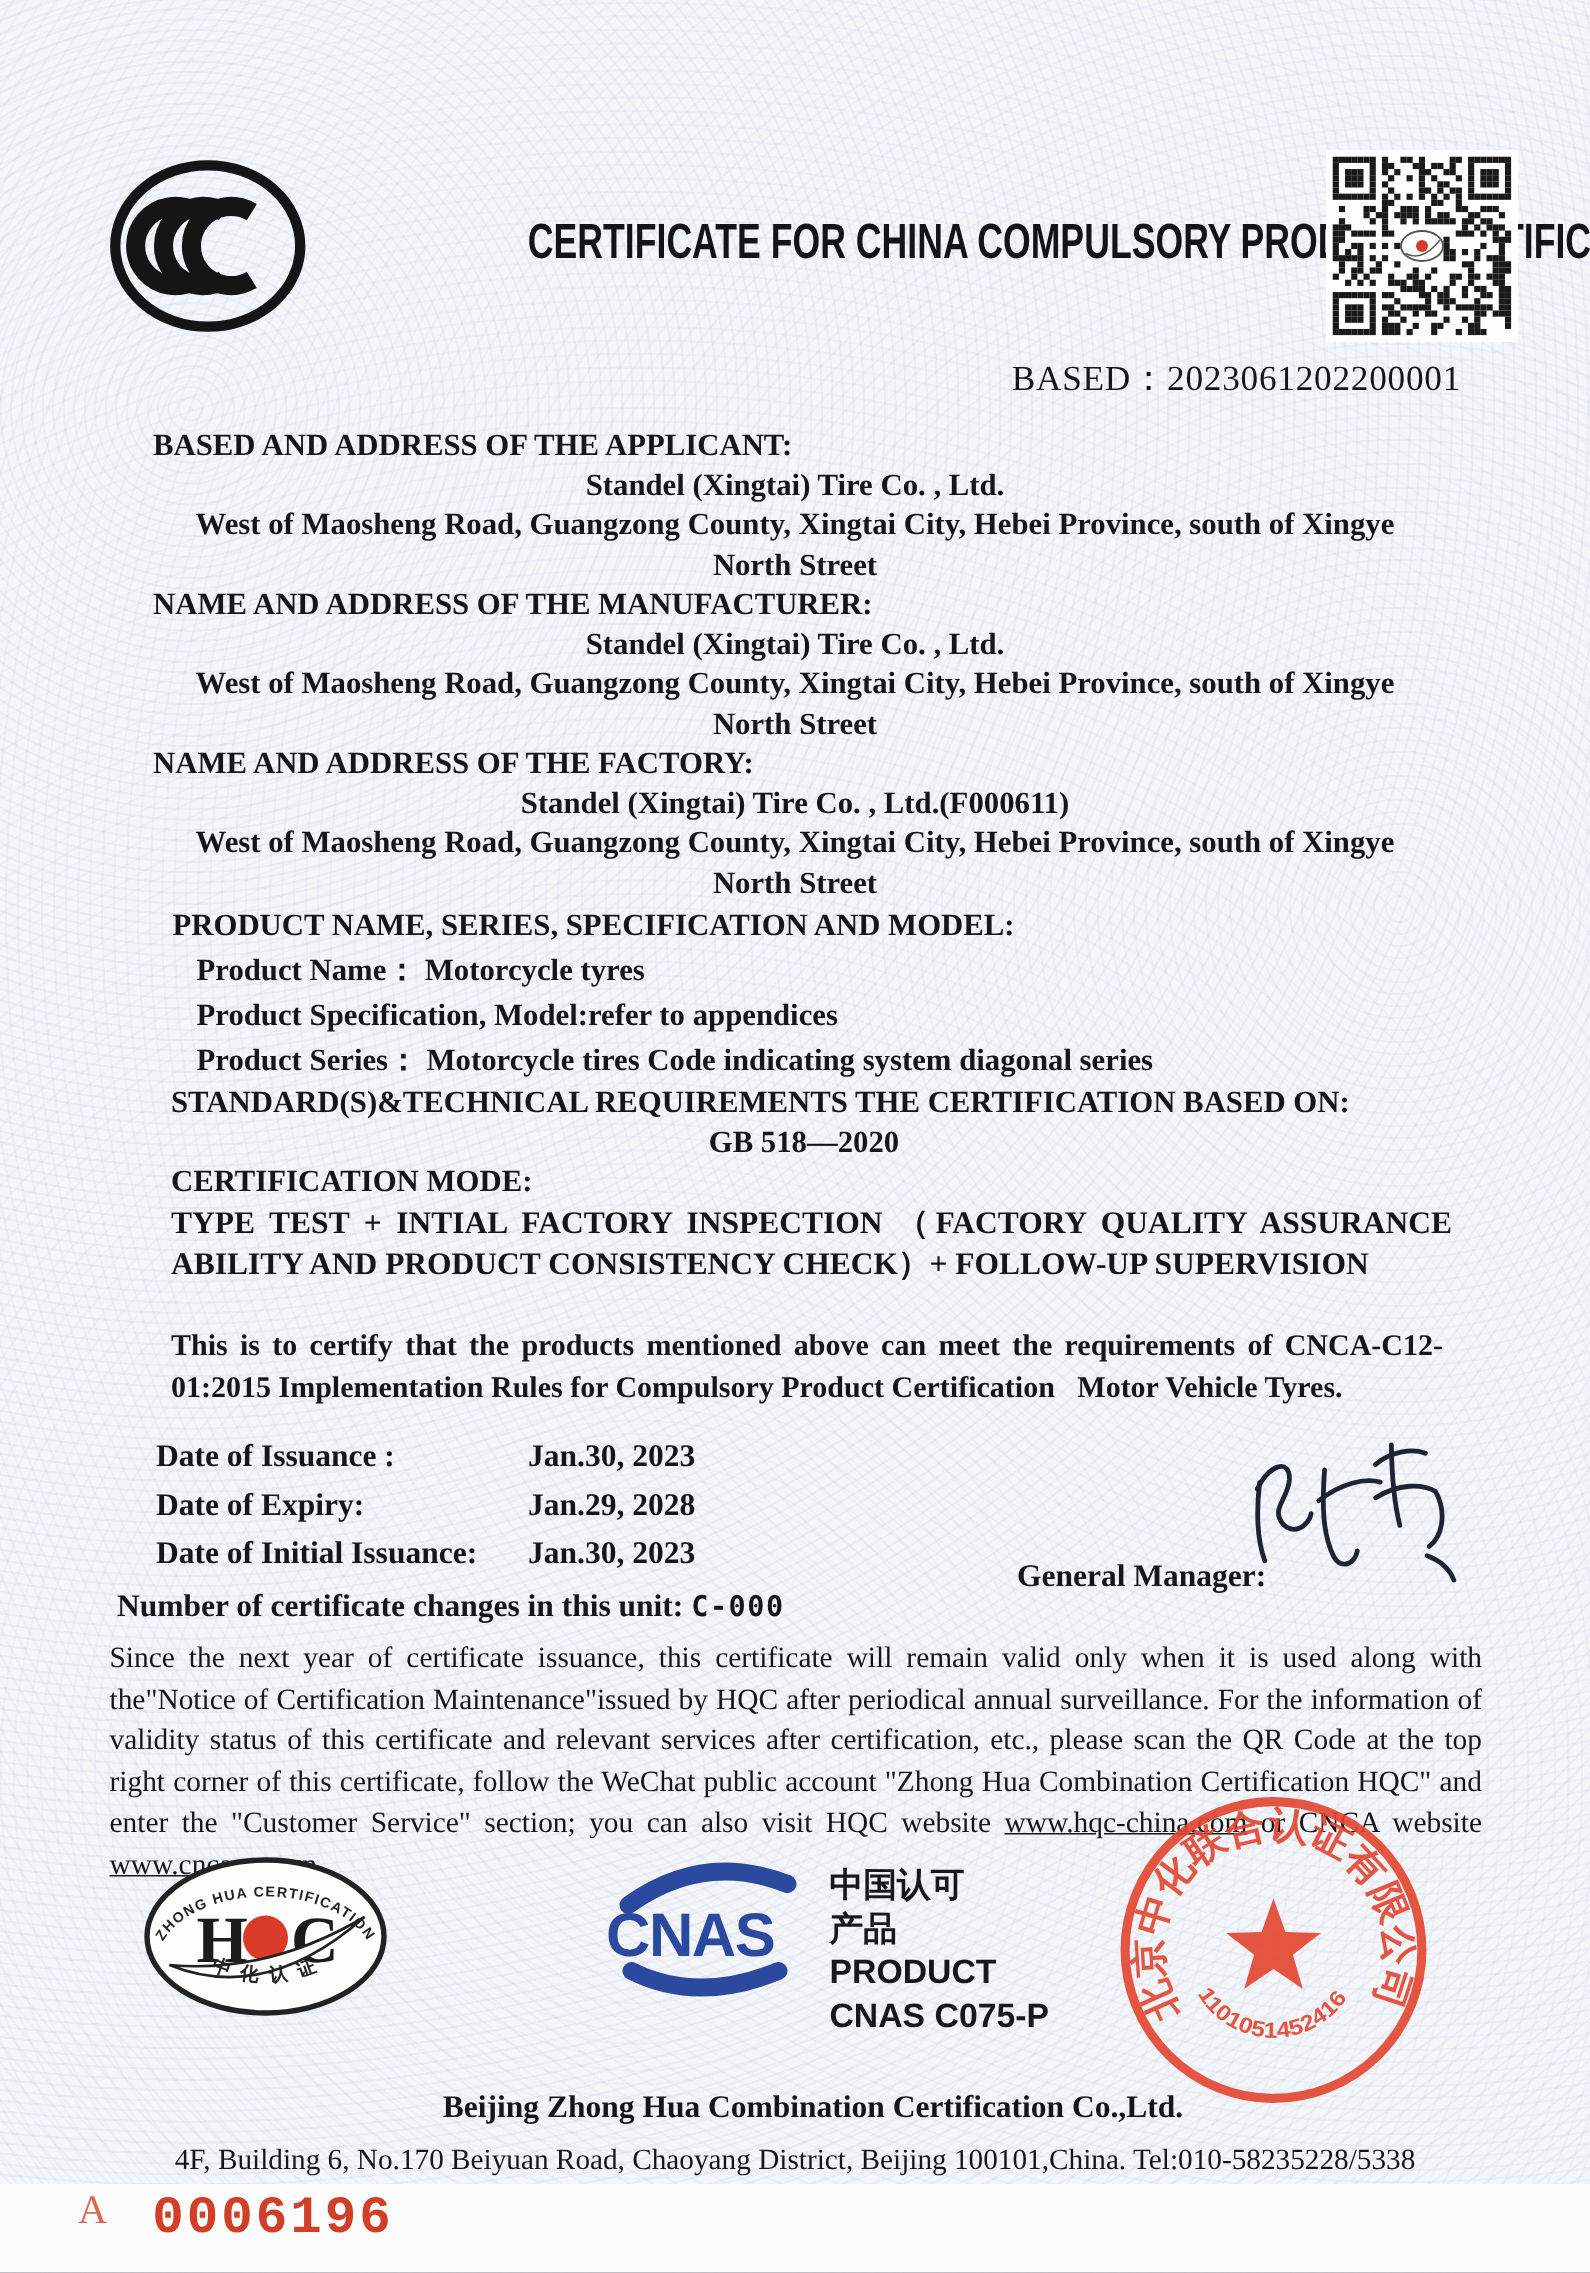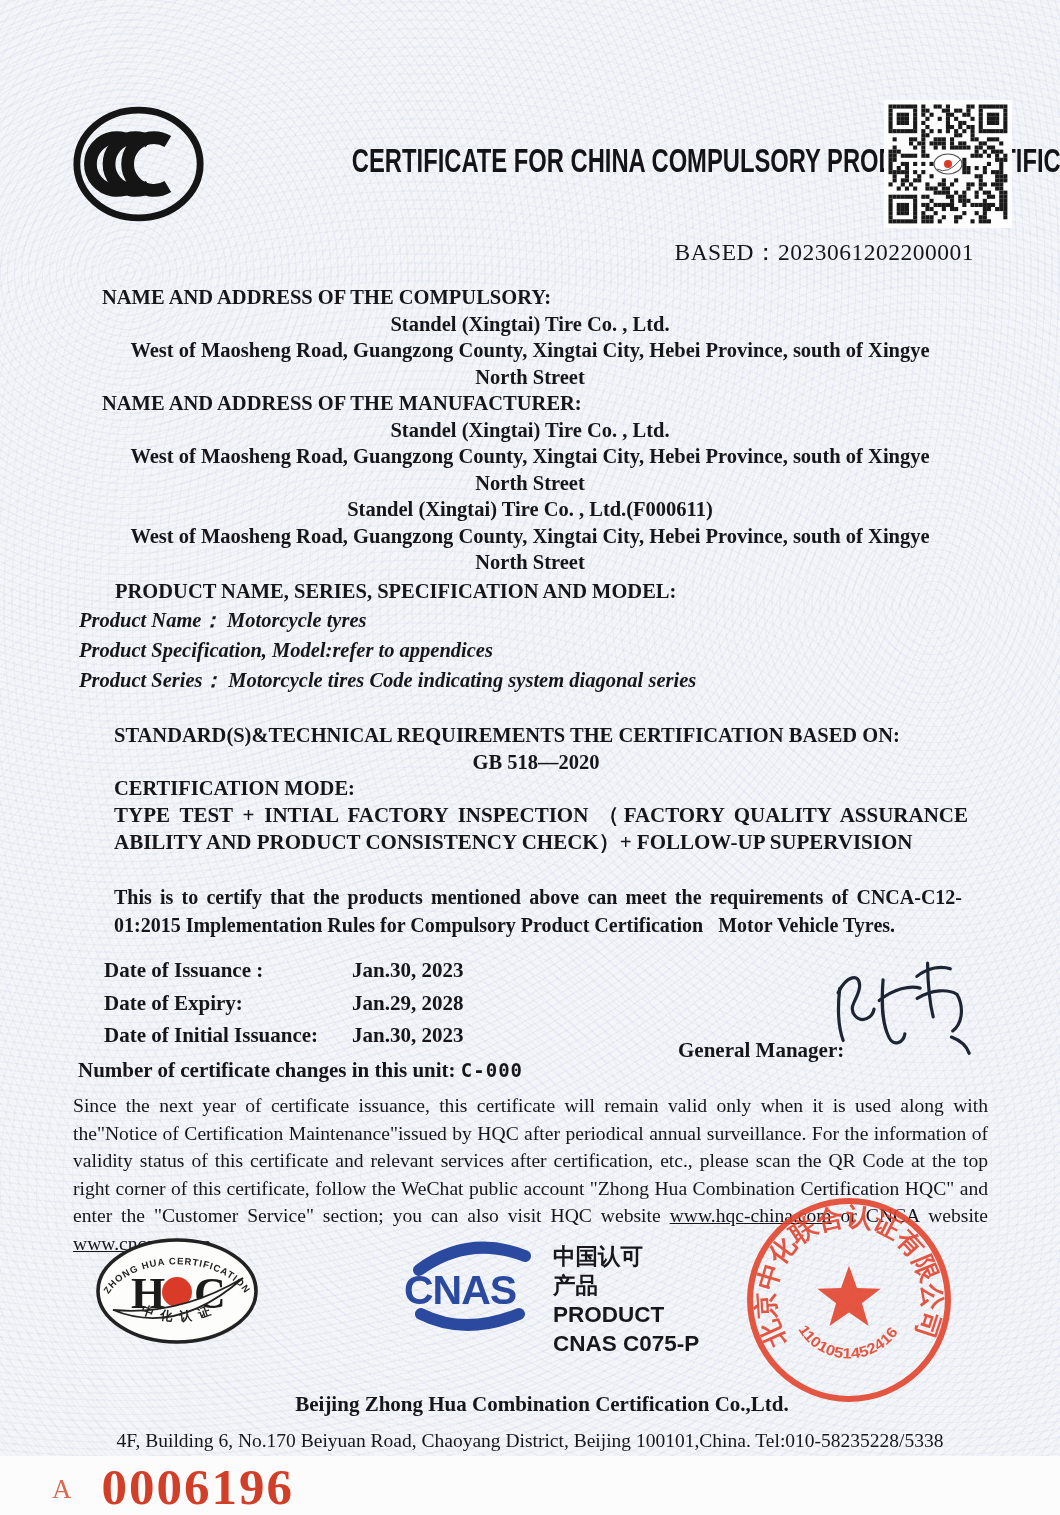--- a/index.html
+++ b/index.html
@@ -27,21 +27,21 @@
     transform:scaleX(.72);transform-origin:center;color:#141418;
   }
   .hdr-qr{position:absolute;left:884px;top:100px;width:128px;height:128px;background:#fdfdfd;}
   .number-line{position:absolute;top:236px;right:86px;font-size:23.5px;letter-spacing:.5px;}
 
   
   .g-orgs{position:absolute;top:284px;left:0;right:0;line-height:26.5px;font-size:20.5px;font-weight:bold;}
   .heading{margin-left:102px;}
   .centered{text-align:center;}
   .addr{width:880px;margin:0 auto;text-align:center;}
-  .prod-row{margin-left:66px;margin-top:3px;line-height:27px;font-style:italic;}
+  .prod-row{margin-left:118px;margin-top:3px;line-height:27px;}
   .g-orgs .product{margin-top:2px;padding-left:13px;}
 
   .g-std{position:absolute;top:722px;left:12px;right:0;line-height:26.5px;font-size:20.5px;font-weight:bold;}
   .mode-text{margin-left:102px;margin-right:92px;text-align:justify;font-size:21px;line-height:27px;}
   .certify{margin:27px 98px 0 102px;text-align:justify;font-size:20px;line-height:28px;}
 
   .g-dates{position:absolute;top:958px;left:0;right:0;font-size:21px;font-weight:bold;}
   .d-row{margin-left:104px;height:32.5px;}
   .d-label{display:inline-block;width:248px;}
   .changes{margin-left:78px;margin-top:2px;}
@@ -56,21 +56,21 @@
   .hqc-logo{position:absolute;left:93px;top:1236px;width:168px;height:110px;}
   .cnas-wrap{position:absolute;left:403px;top:1234px;display:flex;}
   .cnas-svg{width:134px;height:100px;}
   .cnas-text{margin-left:16px;margin-top:8px;font-family:"Liberation Sans", sans-serif;font-weight:700;font-size:22.5px;line-height:29px;color:#17171c;}
   .stamp{position:absolute;left:743px;top:1194px;width:212px;height:212px;opacity:.9;}
 
   .footer-company{position:absolute;top:1392px;left:0;right:0;text-align:center;font-size:21px;font-weight:bold;margin-left:24px;}
   .footer-address{position:absolute;top:1430px;left:0;right:0;text-align:center;font-size:19.5px;}
   .serial{position:absolute;left:52px;top:1458px;z-index:5;white-space:nowrap;}
   .serial-prefix{font-size:27px;color:#d96a50;margin-right:30px;vertical-align:6px;}
-  .serial-number{font-family:Liberation Serif, serif;font-weight:bold;font-size:51px;letter-spacing:2px;color:#d23f28;}
+  .serial-number{font-family:Liberation Mono, monospace;font-weight:bold;font-size:35px;letter-spacing:2px;color:#d23f28;}
 </style>
 </head>
 <body>
 
 <div class="page">
 
   <svg class="hdr-ccc" viewBox="0 0 140 122" aria-hidden="true">
     <ellipse cx="70" cy="61" rx="63" ry="55" fill="none" stroke="#151515" stroke-width="7"></ellipse>
     <path d="M62,38 A27,27 0 1 0 62,84" fill="none" stroke="#151515" stroke-width="13"></path>
     <path d="M81,38 A27,27 0 1 0 81,84" fill="none" stroke="#151515" stroke-width="13"></path>
@@ -457,32 +457,33 @@
       <circle cx="64" cy="64" r="4" fill="#da3a28"></circle>
       <path d="M53,69 Q64,75 76,60" fill="none" stroke="#555" stroke-width="1"></path>
     </svg>
 
   <div class="number-line">
     <span>BASED：</span><span>2023061202200001</span>
   </div>
 
   <div class="g-orgs">
     <div>
-      <div class="heading">NAME AND ADDRESS OF THE COMPULSORY:</div>
+      <div class="heading">BASED AND ADDRESS OF THE APPLICANT:</div>
       <div class="centered">Standel (Xingtai) Tire Co. , Ltd.</div>
       <div class="addr">West of Maosheng Road, Guangzong County, Xingtai City, Hebei Province, south of Xingye</div>
       <div class="addr">North Street</div>
     </div>
     <div>
       <div class="heading">NAME AND ADDRESS OF THE MANUFACTURER:</div>
       <div class="centered">Standel (Xingtai) Tire Co. , Ltd.</div>
       <div class="addr">West of Maosheng Road, Guangzong County, Xingtai City, Hebei Province, south of Xingye</div>
       <div class="addr">North Street</div>
     </div>
     <div>
+      <div class="heading">NAME AND ADDRESS OF THE FACTORY:</div>
       <div class="centered">Standel (Xingtai) Tire Co. , Ltd.(F000611)</div>
       <div class="addr">West of Maosheng Road, Guangzong County, Xingtai City, Hebei Province, south of Xingye</div>
       <div class="addr">North Street</div>
     </div>
     <div class="product">
       <div class="heading">PRODUCT NAME, SERIES, SPECIFICATION AND MODEL:</div>
       <div class="prod-row">Product Name： Motorcycle tyres</div>
       <div class="prod-row">Product Specification, Model:refer to appendices</div>
       <div class="prod-row">Product Series： Motorcycle tires Code indicating system diagonal series</div>
     </div>

